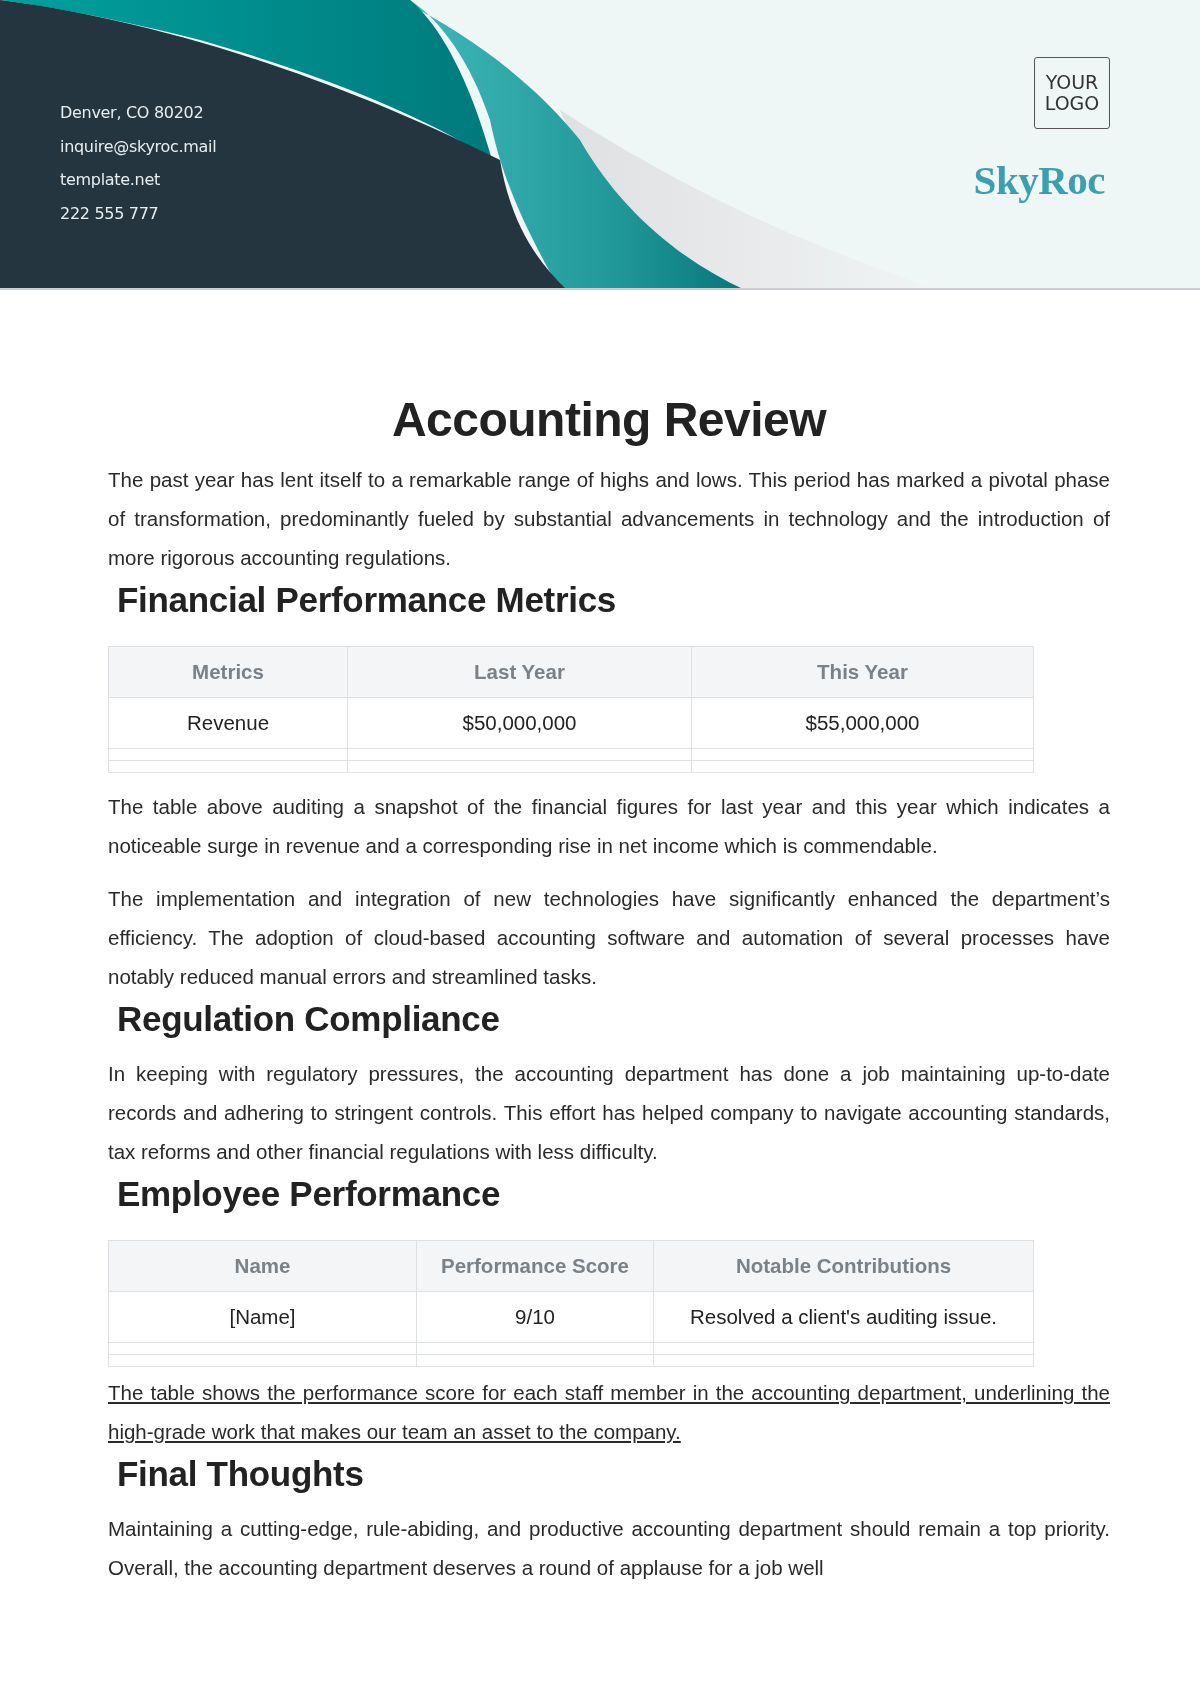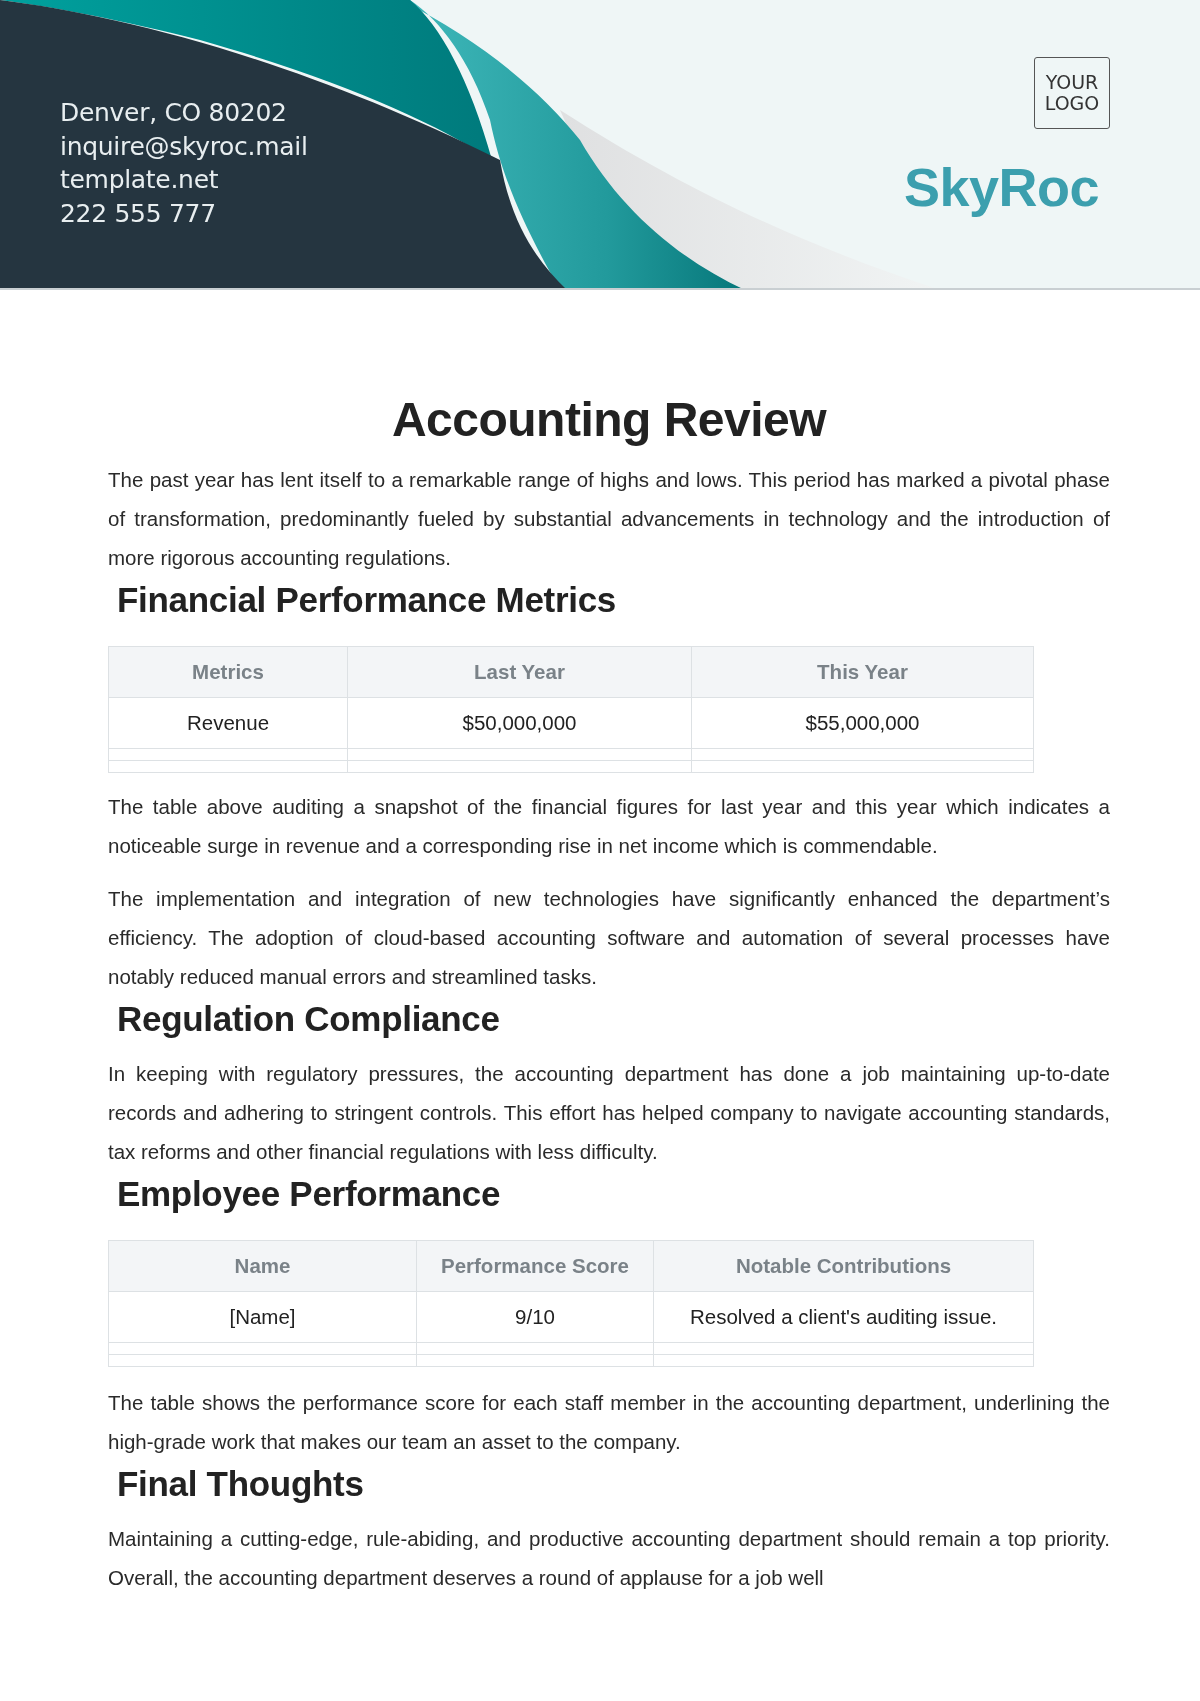--- a/index.html
+++ b/index.html
@@ -25,21 +25,21 @@
     }
     .header svg.bg {
       position: absolute;
       left: 0; top: 0;
     }
     .contact {
       position: absolute;
       left: 60px;
       top: 96px;
       color: #e8eef0;
-      font-size: 25px;
+      font-size: 16px;
       line-height: 33.5px;
       font-family: "DejaVu Sans", sans-serif;
       letter-spacing: -0.3px;
     }
     .contact div { white-space: nowrap; }
     .logo-box {
       position: absolute;
       left: 1034px;
       top: 57px;
       width: 76px;
@@ -51,25 +51,25 @@
       flex-direction: column;
       align-items: center;
       justify-content: center;
       font-family: "DejaVu Sans", sans-serif;
       font-size: 19px;
       line-height: 21px;
       color: #333;
     }
     .brand {
       position: absolute;
-      right: 101px;
+      right: 95px;
       top: 156px;
-      font-family: Liberation Sans, sans-serif;
-      font-weight: bold;
-      font-size: 54px;
+      font-family: Liberation Serif, serif;
+      font-weight: bold;
+      font-size: 41px;
       color: #3c9fae;
       letter-spacing: -0.5px;
     }
     .content {
       position: absolute;
       left: 108px;
       top: 390px;
       width: 1002px;
     }
     h1.title {
@@ -229,17 +229,17 @@
         <td></td>
         <td></td>
       </tr>
       <tr class="empty">
         <td></td>
         <td></td>
         <td></td>
       </tr>
     </tbody>
   </table>
-  <p class="body" style="margin-top:16px;">The table shows the performance score for each staff member in the accounting department, underlining the high-grade work that makes our team an asset to the company.</p>
+  <p class="body" style="margin-top:6px;text-decoration:underline;">The table shows the performance score for each staff member in the accounting department, underlining the high-grade work that makes our team an asset to the company.</p>
 
   <h2 class="sec" style="margin-top:2px;">Final Thoughts</h2>
   <p class="body" style="margin-top:14px;">Maintaining a cutting-edge, rule-abiding, and productive accounting department should remain a top priority. Overall, the accounting department deserves a round of applause for a job well</p>
 </div>
 
 </body></html>

